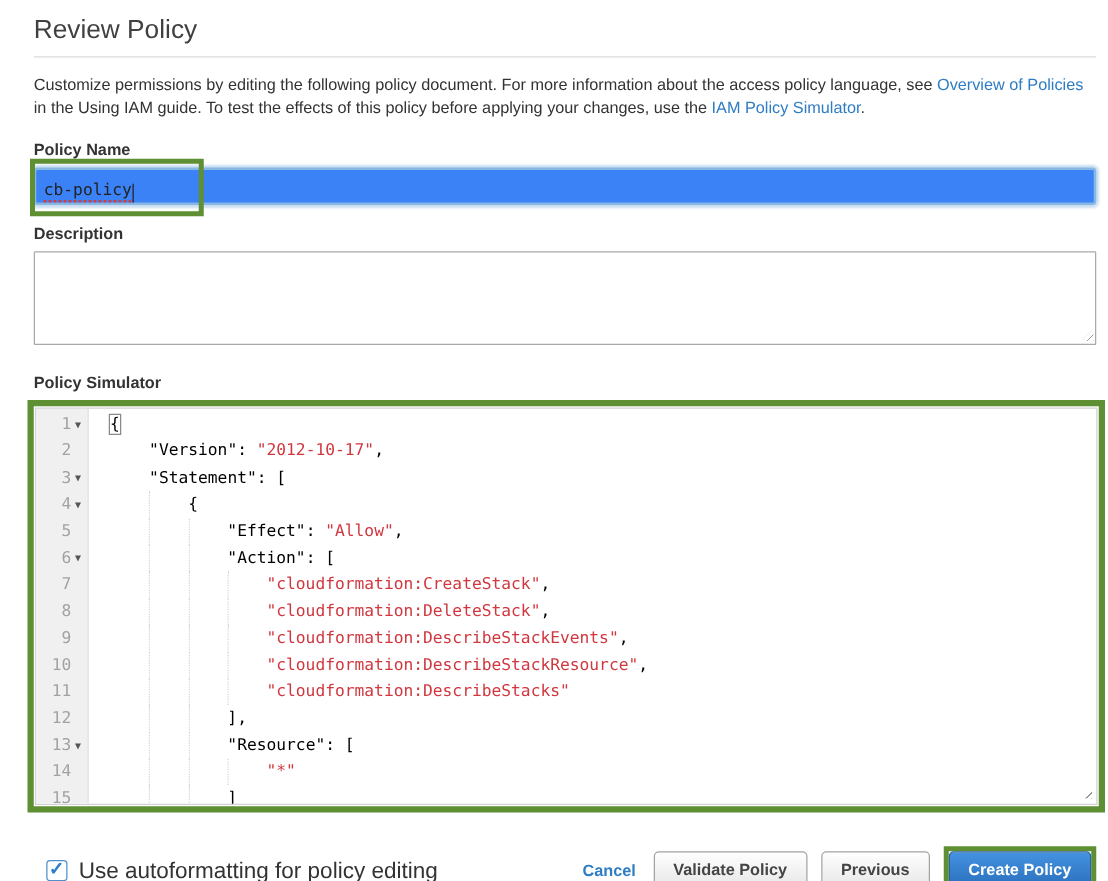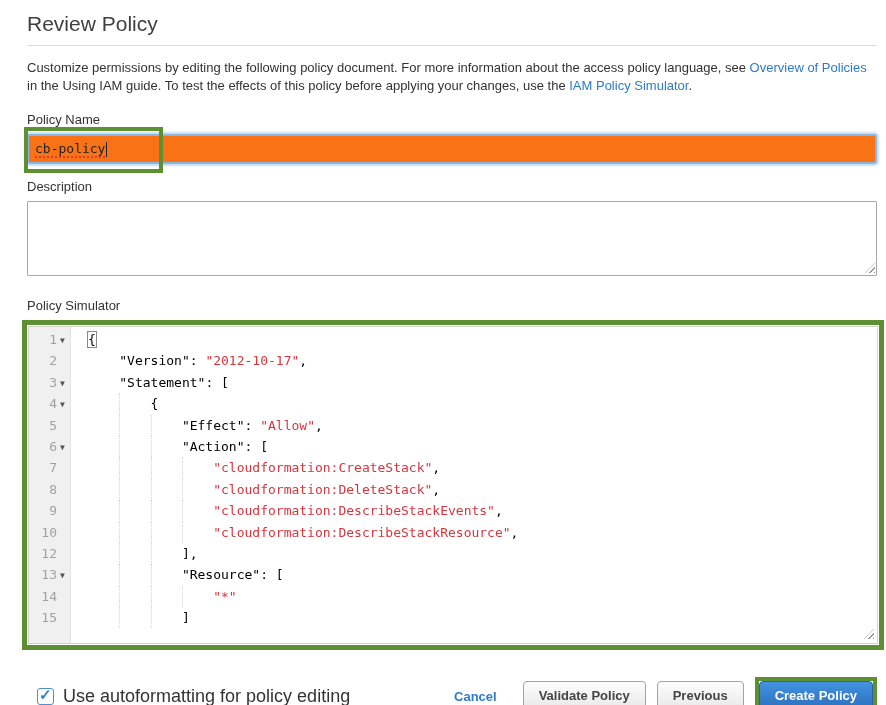--- a/index.html
+++ b/index.html
@@ -18,33 +18,33 @@
     font-size: 21px; font-weight: 500; color: #404040;
     margin: 12px 0 9px 0; letter-spacing: 0;
   }
   .title-rule { border: none; border-top: 1px solid #dcdcdc; margin: 0 0 13px 0; }
 
   p.intro { font-size: 13px; line-height: 18px; margin: 0 0 17px 0; color: #333; }
   a.link { color: var(--link-blue, #2e7cc4); text-decoration: none; cursor: pointer; }
   .guide-italic { }
 
   label.field-label {
-    display: block; font-size: 13px; font-weight: normal; color: #333;
+    display: block; font-size: 13px; font-weight: bold; color: #333;
     margin: 0 0 7px 0;
   }
 
   .name-wrap { position: relative; margin-bottom: 15px; }
   .text-input {
     width: 850px; height: 30px;
     border: 2px solid #88b7e4; border-radius: 3px;
     box-shadow: 0 0 2px 2px #c9def2;
-    background: #f97316;
+    background: #3b82f6;
     font-family: "DejaVu Sans Mono", monospace;
     font-size: 13px; color: #222;
-    display: flex; align-items: center;
+    display: flex; align-items: flex-end;
     padding: 0 6px;
   }
   .spellcheck-text { border-bottom: 2px dotted #e03a30; padding-bottom: 0px; }
   .caret { display: inline-block; width: 1px; height: 15px; background: #222; margin-left: 1px; }
   .annot-name-box {
     position: absolute; left: -3px; top: -7px;
     width: 139px; height: 46px;
     border: 4px solid var(--green, #5e8f33);
     pointer-events: none;
   }
@@ -110,21 +110,21 @@
     width: 17px; height: 17px; border: 1px solid #4f90cd; border-radius: 3px;
     background: #fff; position: relative; cursor: pointer; flex: 0 0 17px;
   }
   .checkbox .checkmark {
     position: absolute; left: 1px; top: -3px;
     color: #2f7ec7; font-size: 15px; font-weight: bold;
   }
   .autoformat-label { font-size: 18px; color: #333; margin-left: 9px; }
 
   .actions-group { display: flex; align-items: center; }
-  .cancel-link { font-size: 13px; font-weight: bold; color: var(--link-blue, #2e7cc4); margin-right: 26px; cursor: pointer; }
+  .cancel-link { font-size: 13px; font-weight: bold; color: var(--link-blue, #2e7cc4); margin-right: 14px; cursor: pointer; }
   .btn {
     font-family: "Liberation Sans", sans-serif;
     font-size: 13px; font-weight: bold;
     border-radius: 4px; padding: 7px 15px; cursor: pointer;
     line-height: 14px;
   }
   .btn-gray {
     color: #444;
     background: linear-gradient(#fefefe, #e7e7e7);
     border: 1px solid #a3a3a3;
@@ -204,20 +204,24 @@
           </div>
           <div class="ed-row">
             <div class="gutter-cell"><span class="gutter-num">9</span><span class="fold-arrow"></span></div>
             <div class="code-cell"><span class="indent-unit"></span><span class="indent-unit indent-guide"></span><span class="indent-unit indent-guide"></span><span class="indent-unit indent-guide"></span><span class="seg-r">"cloudformation:DescribeStackEvents"</span><span class="seg-p">,</span></div>
           </div>
           <div class="ed-row">
             <div class="gutter-cell"><span class="gutter-num">10</span><span class="fold-arrow"></span></div>
             <div class="code-cell"><span class="indent-unit"></span><span class="indent-unit indent-guide"></span><span class="indent-unit indent-guide"></span><span class="indent-unit indent-guide"></span><span class="seg-r">"cloudformation:DescribeStackResource"</span><span class="seg-p">,</span></div>
           </div>
           <div class="ed-row">
+            <div class="gutter-cell"><span class="gutter-num">11</span><span class="fold-arrow"></span></div>
+            <div class="code-cell"><span class="indent-unit"></span><span class="indent-unit indent-guide"></span><span class="indent-unit indent-guide"></span><span class="indent-unit indent-guide"></span><span class="seg-r">"cloudformation:DescribeStacks"</span></div>
+          </div>
+          <div class="ed-row">
             <div class="gutter-cell"><span class="gutter-num">12</span><span class="fold-arrow"></span></div>
             <div class="code-cell"><span class="indent-unit"></span><span class="indent-unit indent-guide"></span><span class="indent-unit indent-guide"></span><span class="seg-p">],</span></div>
           </div>
           <div class="ed-row">
             <div class="gutter-cell"><span class="gutter-num">13</span><span class="fold-arrow">▼</span></div>
             <div class="code-cell"><span class="indent-unit"></span><span class="indent-unit indent-guide"></span><span class="indent-unit indent-guide"></span><span class="seg-p">"Resource": [</span></div>
           </div>
           <div class="ed-row">
             <div class="gutter-cell"><span class="gutter-num">14</span><span class="fold-arrow"></span></div>
             <div class="code-cell"><span class="indent-unit"></span><span class="indent-unit indent-guide"></span><span class="indent-unit indent-guide"></span><span class="indent-unit indent-guide"></span><span class="seg-r">"*"</span></div>

